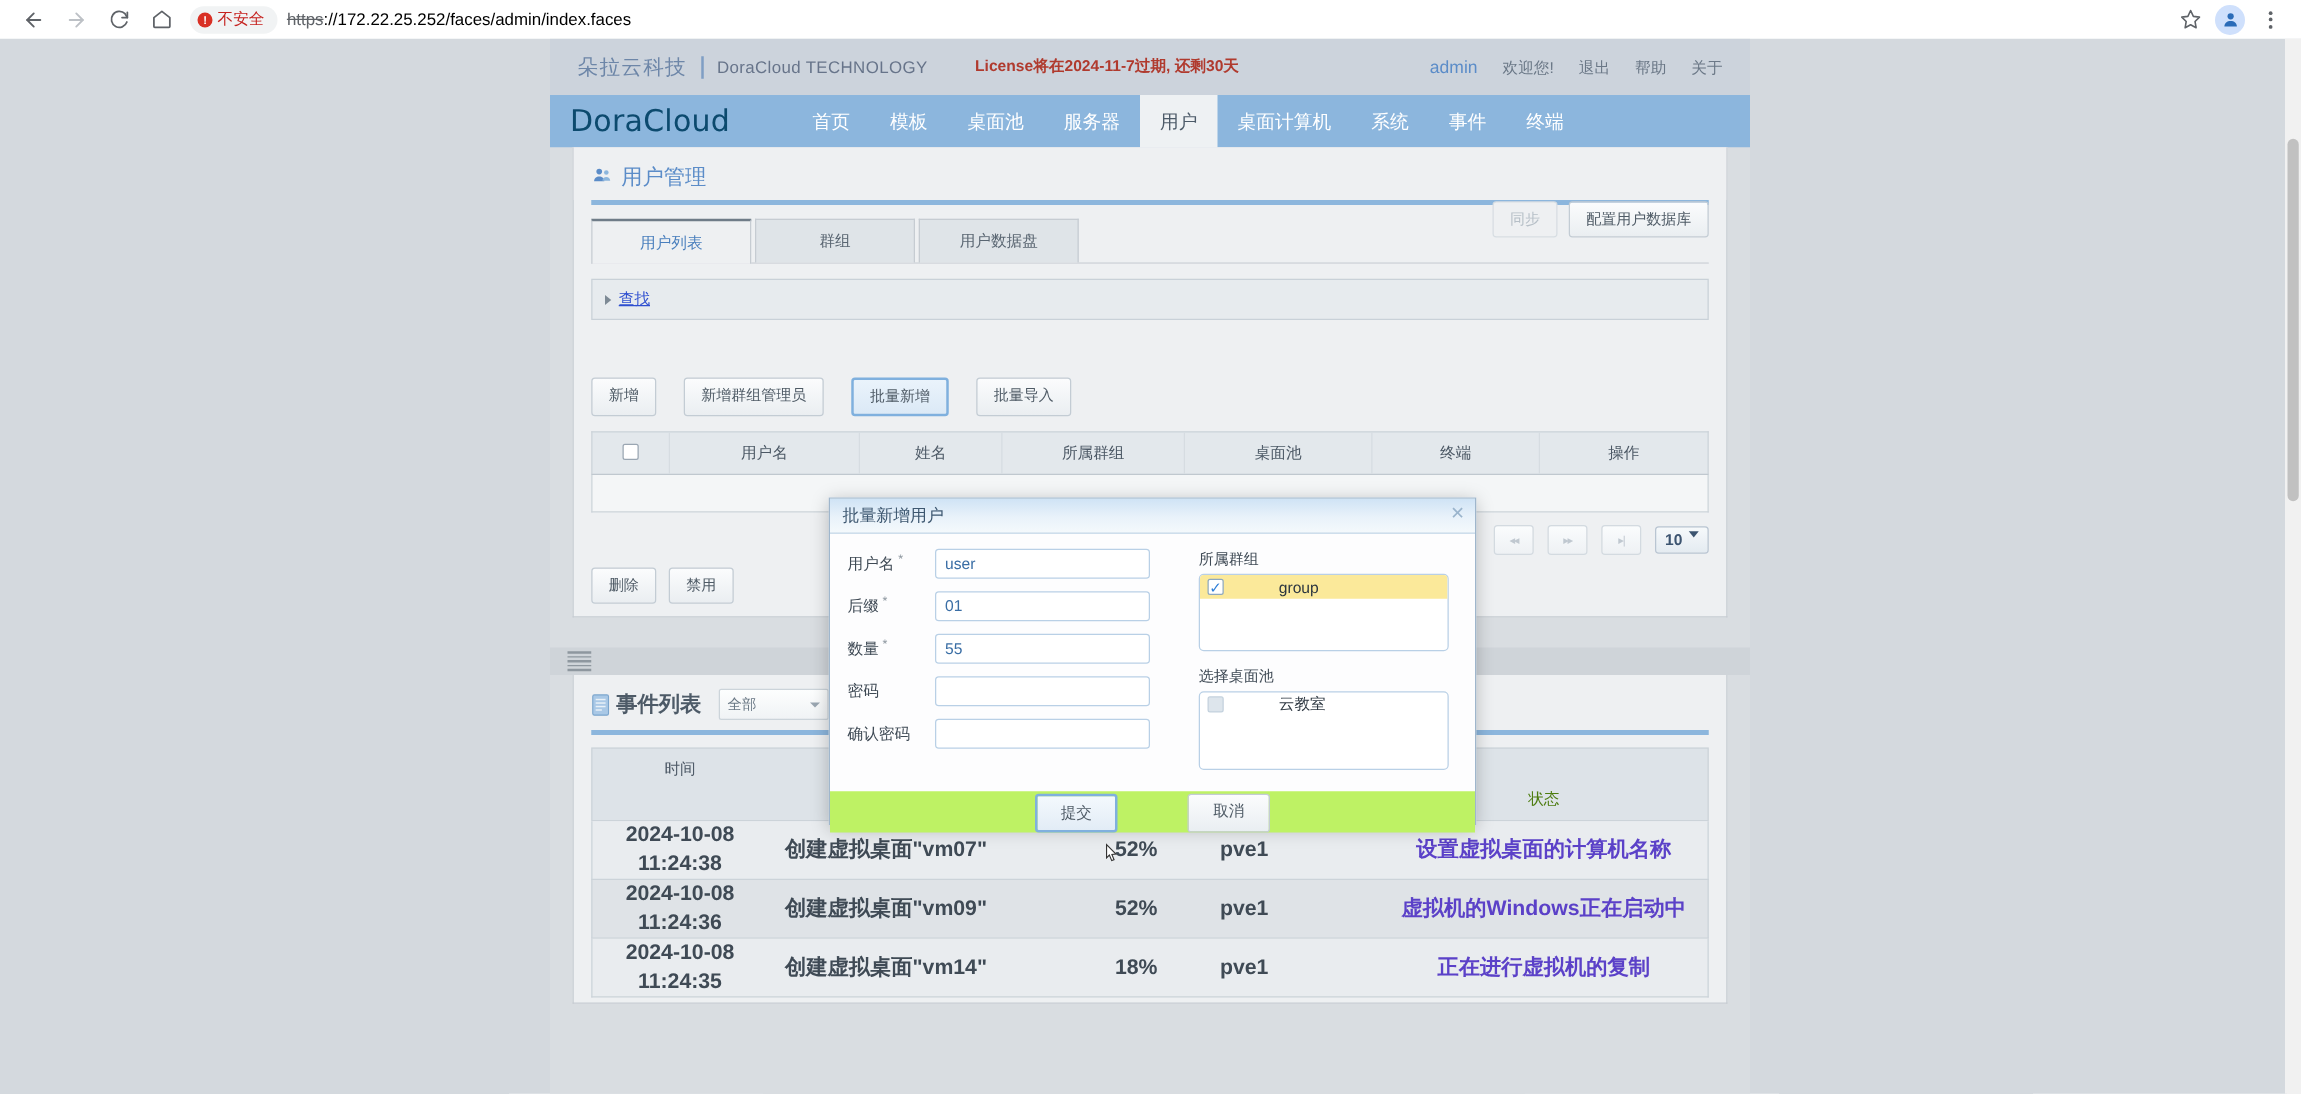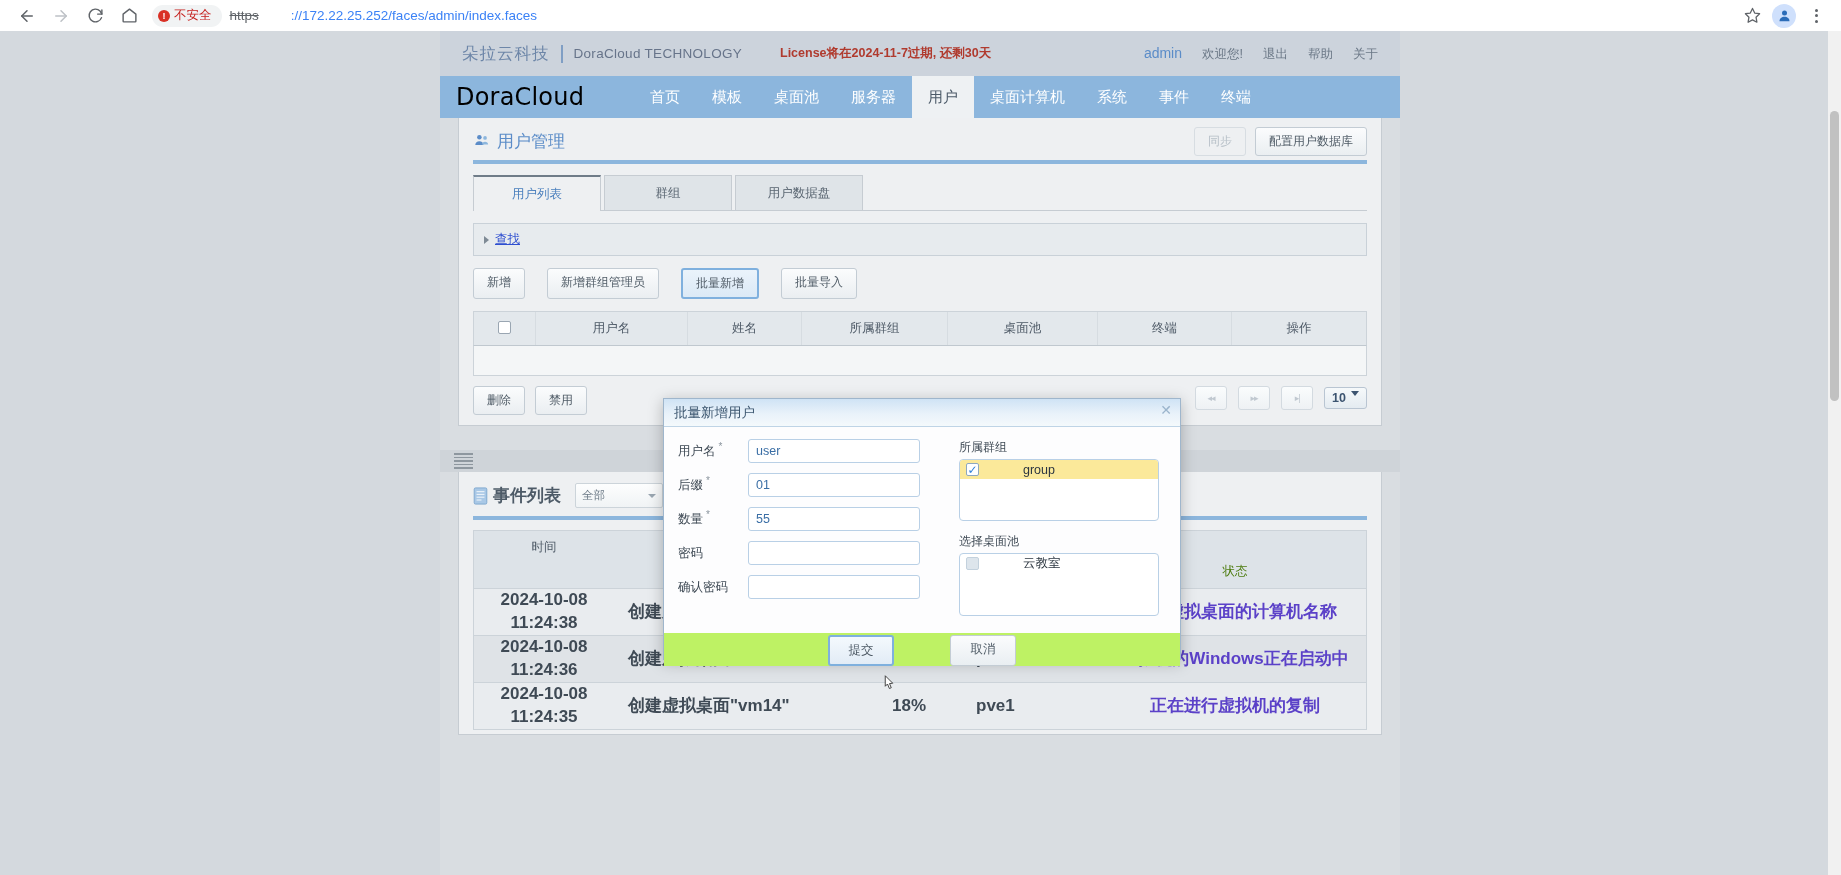--- a/index.html
+++ b/index.html
@@ -58,21 +58,21 @@
     text-align: center;
     font-weight: bold;
     flex: 0 0 auto;
   }
   .sec-chip .sec-text {
     color: #c5221f;
     font-size: 12.5px;
     white-space: nowrap;
   }
   .url-scheme { color: #5f6368; text-decoration: line-through; }
-  .url-rest { color: #3b82f6; margin-left: 32px; }
+  .url-rest { color: #000000; }
   .browser-right {
     display: flex; align-items: center; gap: 2px;
     margin-left: 10px;
   }
   .icon-btn {
     width: 30px; height: 30px;
     display: flex; align-items: center; justify-content: center;
     color: #5f6368;
     border-radius: 50%;
   }
@@ -147,21 +147,21 @@
 
   
   .navbar {
     height: 42px;
     background: #8cb6dd;
     display: flex;
     align-items: stretch;
     padding-left: 16px;
   }
   .logo {
-    color: #000000;
+    color: #0c4a6e;
     font-size: 24px;
     letter-spacing: .2px;
     display: flex; align-items: center;
     padding-right: 50px;
     font-family: "DejaVu Sans", sans-serif;
   }
   .navitem {
     display: flex; align-items: center;
     padding: 0 16px;
     color: #ffffff;
@@ -205,20 +205,21 @@
   }
   .btn {
     background: linear-gradient(to bottom,#fbfcfd 0%, #eaeef1 100%);
     border: 1px solid #c3ccd4;
     border-radius: 3px;
     font-size: 12px;
     color: #4f5b66;
     padding: 5px 13px;
     white-space: nowrap;
     font-family: "Liberation Sans", sans-serif;
+    margin-top: 34px;
   }
   .btn.disabled { color: #b6bfc7; background: #eef0f2; border-color:#d7dde2; }
   .btn-pressed {
     background: linear-gradient(to bottom,#eaf3fb 0%, #dbe9f6 100%);
     border: 2px solid #7fb0de;
   }
   .title-rule {
     height: 4px;
     background: #8cb6dd;
     margin: 0 14px 0 14px;

